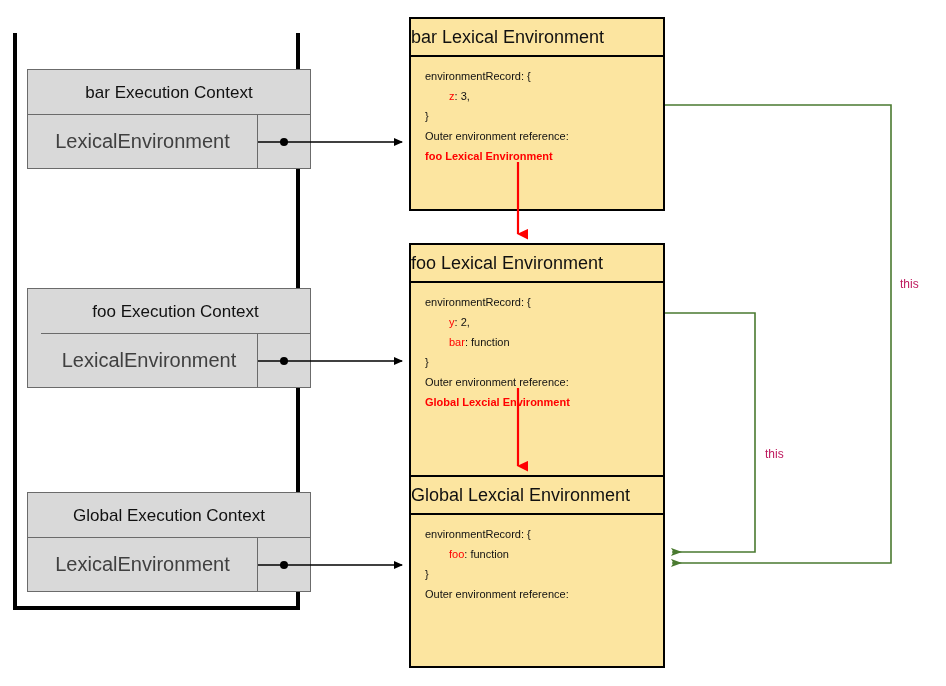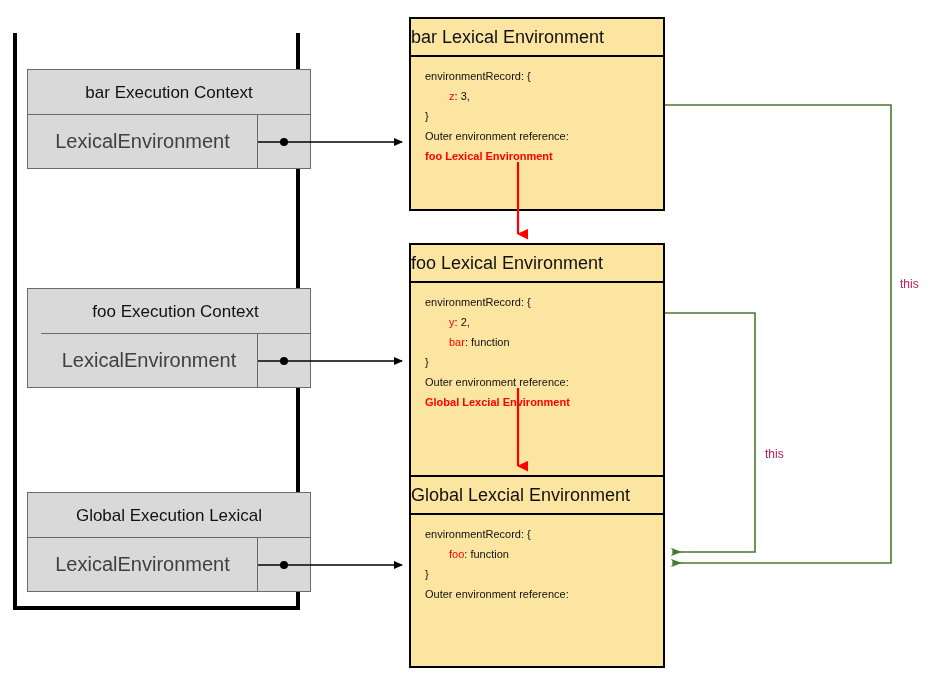--- a/index.html
+++ b/index.html
@@ -124,21 +124,21 @@
     <div class="ec-title">foo Execution Context</div>
     <div class="ec-row">
       <div class="ec-row-label">LexicalEnvironment</div>
       <div class="ec-row-port">
         <span class="port-dot"></span>
       </div>
     </div>
   </div>
 
   <div class="ec-box" style="left:27px;top:492px;">
-    <div class="ec-title">Global Execution Lexical</div>
+    <div class="ec-title">Global Execution Context</div>
     <div class="ec-row">
       <div class="ec-row-label">LexicalEnvironment</div>
       <div class="ec-row-port">
         <span class="port-dot"></span>
       </div>
     </div>
   </div>
 
   <div class="le-box" style="top:17px;height:194px;">
     <div class="le-title">bar Lexical Environment</div>

